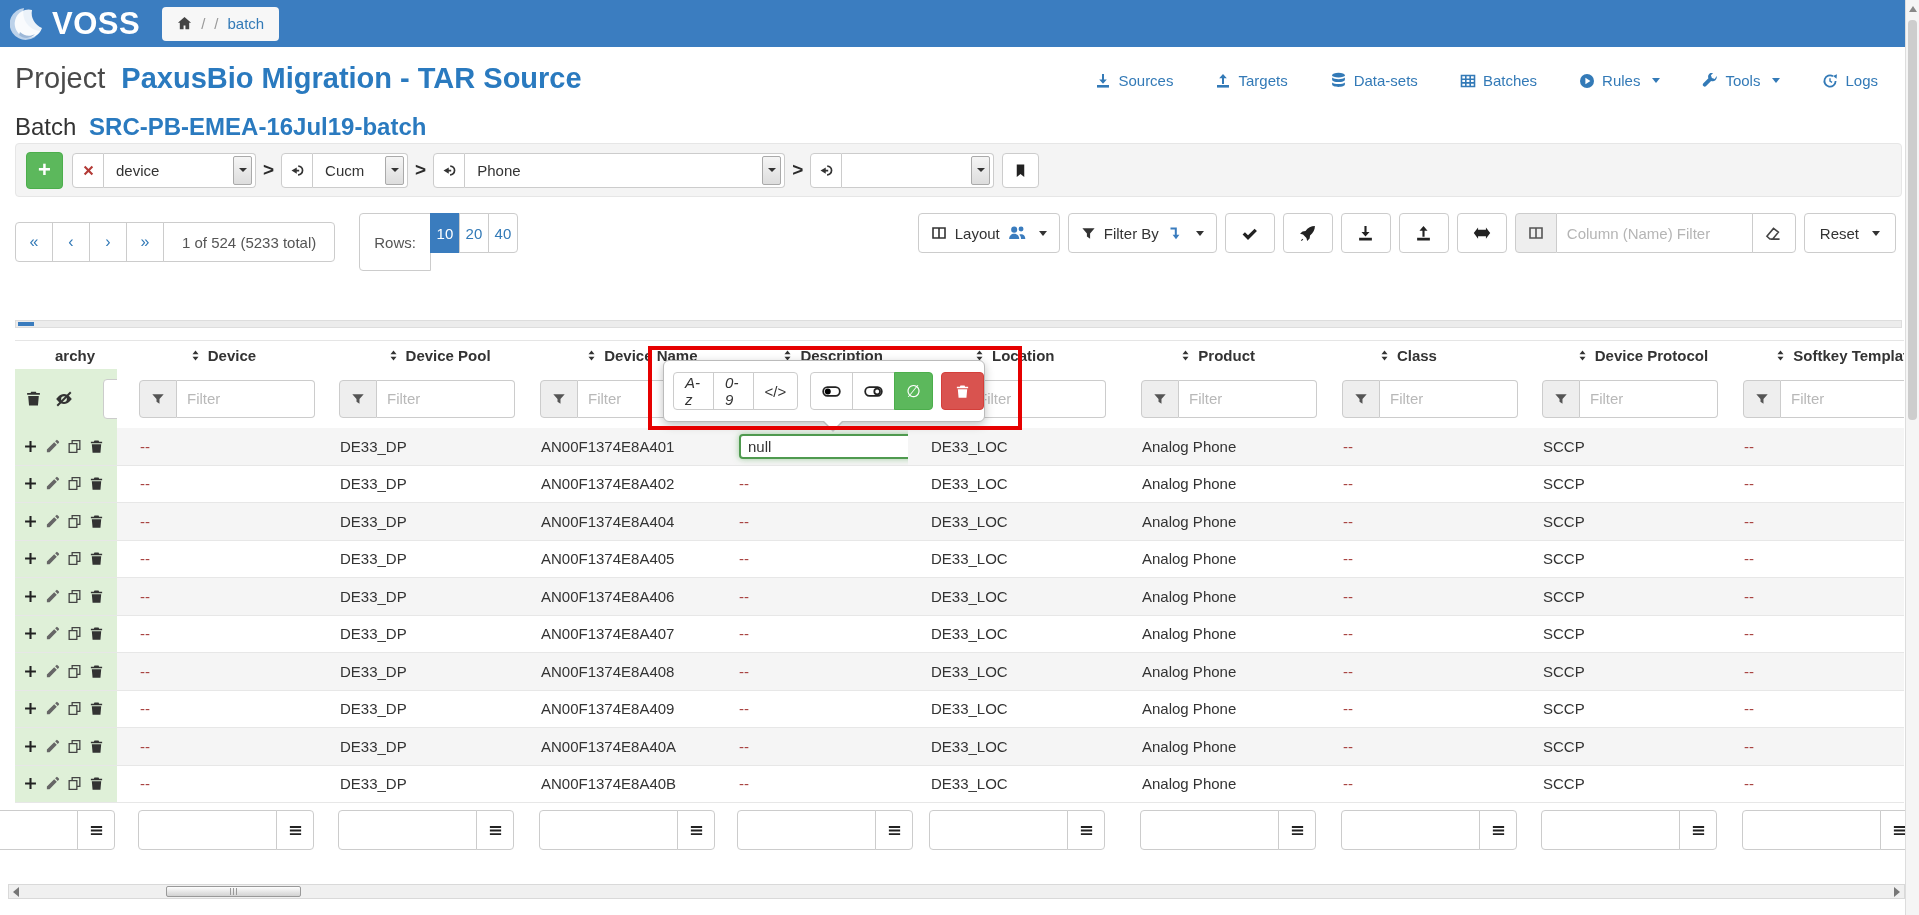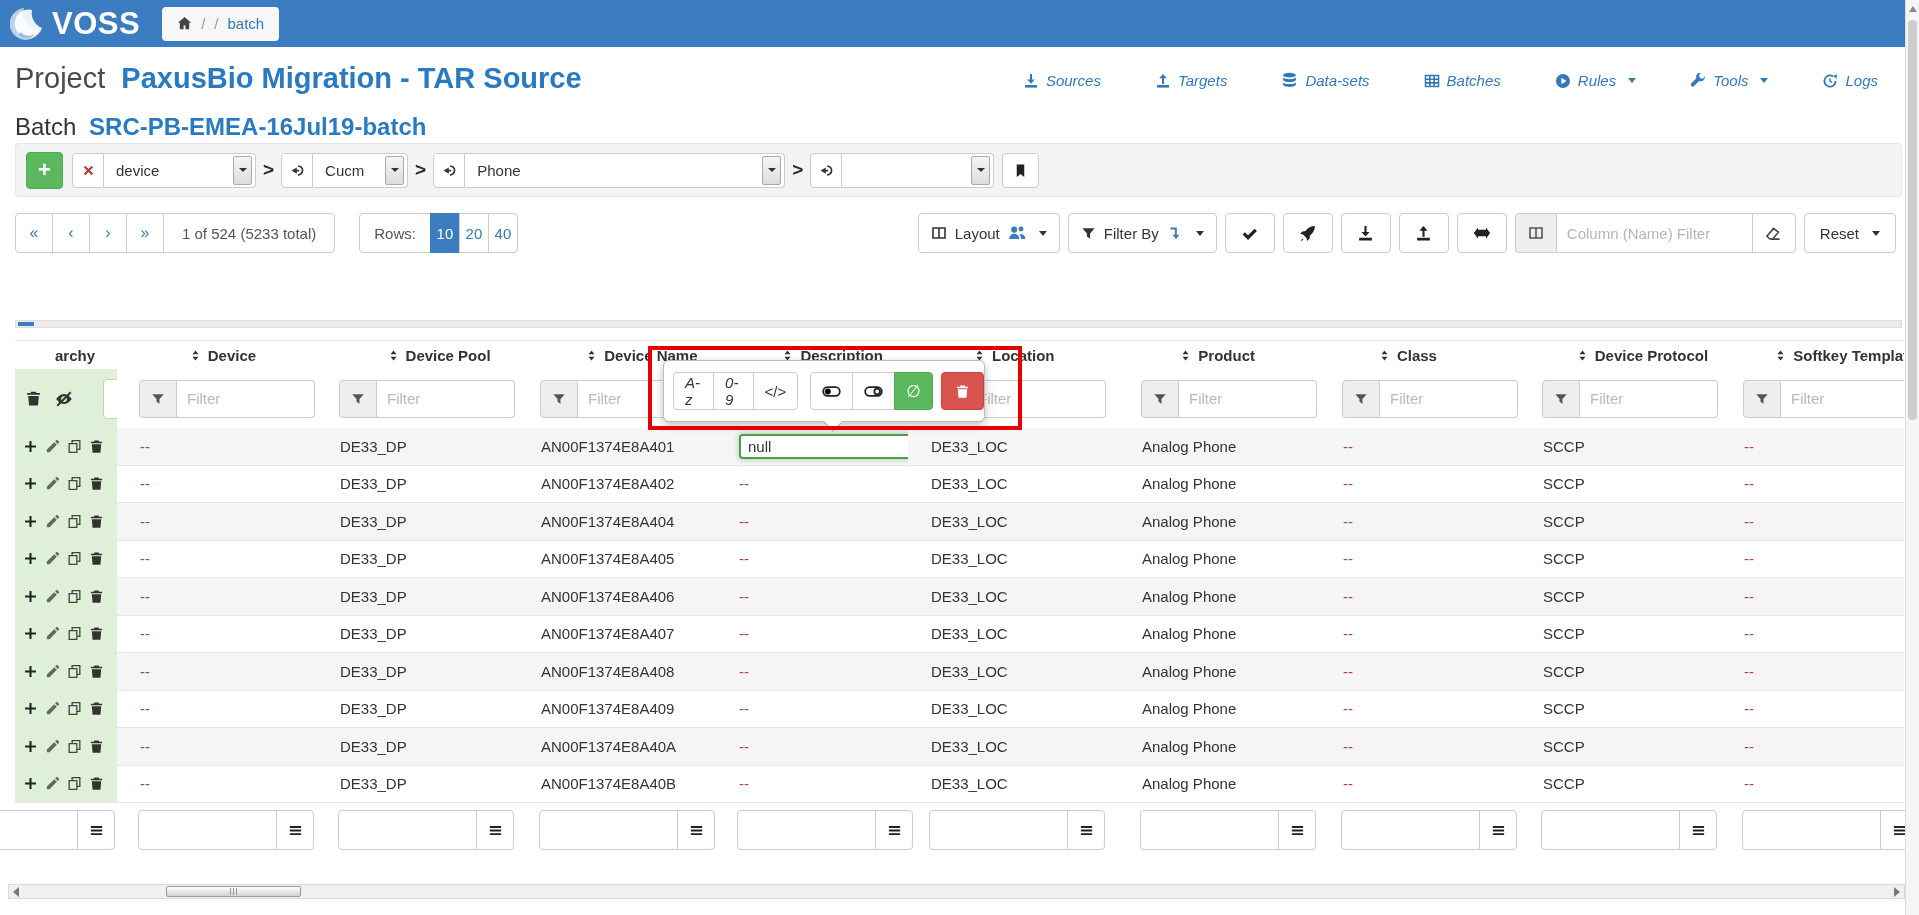--- a/index.html
+++ b/index.html
@@ -19,22 +19,22 @@
   .nav-right{margin-left:auto;margin-right:19px;display:flex;gap:36px;align-items:center;
              color:#fff;font-size:16px;}
   .nav-item{display:flex;align-items:center;gap:8px;cursor:pointer;white-space:nowrap;}
   .caret{display:inline-block;width:0;height:0;border-left:4px solid transparent;
          border-right:4px solid transparent;border-top:5px solid currentColor;margin-left:5px;}
 
   
   .page-head{position:absolute;left:15px;top:62px;font-size:29px;}
   .page-head .pfx{color:#4a4a4a;}
   .page-head .pname{color:#2a7abf;font-weight:bold;margin-left:8px;}
-  .head-nav{position:absolute;top:72px;right:41px;display:flex;gap:54px;align-items:center;
-            color:#337ab7;font-size:15px;font-style:italic;}
+  .head-nav{position:absolute;top:72px;right:41px;display:flex;gap:42px;align-items:center;
+            color:#337ab7;font-size:15px;}
   .head-nav .nav-item{gap:7px;}
   .batch-line{position:absolute;left:15px;top:113px;font-size:24px;color:#333;}
   .batch-line .bname{color:#2a7abf;font-weight:bold;margin-left:6px;}
 
   
   .builder{position:absolute;left:15px;top:143px;width:1887px;height:54px;background:#f4f4f4;
            border:1px solid #e6e6e6;border-radius:4px;display:flex;align-items:center;padding-left:10px;box-sizing:border-box;}
   .btn{background:#fff;border:1px solid #ccc;border-radius:4px;display:flex;align-items:center;
        justify-content:center;color:#333;cursor:pointer;box-sizing:border-box;}
   .btn-green{width:35px;height:35px;background:#5cb85c;border:1px solid #4cae4c;border-radius:4px;
@@ -53,21 +53,21 @@
   
   .toolbar{position:absolute;left:15px;top:213px;width:1889px;height:40px;}
   .tleft{position:absolute;left:0;top:0;display:flex;}
   .joined > *{margin-left:-1px;border-radius:0;}
   .joined > *:first-child{margin-left:0;border-radius:4px 0 0 4px;}
   .joined > *:last-child{border-radius:0 4px 4px 0;}
   .pgbtn{width:38px;height:40px;font-size:16px;color:#337ab7;}
   .pgstatus{height:40px;padding:0 18px;display:flex;align-items:center;font-size:15px;color:#555;
             background:#fff;border:1px solid #ccc;box-sizing:border-box;}
   .rows-grp{margin-left:24px;display:flex;}
-  .rowlbl{height:40px;padding:0 14px;color:#555;font-size:15px;display:flex;align-items:center;
+  .rowlbl{height:58px;padding:0 14px;color:#555;font-size:15px;display:flex;align-items:center;
           background:#fff;border:1px solid #ccc;box-sizing:border-box;}
   .rowopt{width:30px;height:40px;font-size:15px;color:#337ab7;}
   .rowopt.active{background:#3a7cbe;border-color:#3a7cbe;color:#fff;}
   .tright{position:absolute;right:8px;top:0;display:flex;gap:8px;align-items:center;}
   .tbtn{height:40px;padding:0 12px;font-size:15px;gap:8px;display:flex;align-items:center;}
   .sqbtn{width:50px;height:40px;}
   .cinp-grp{display:flex;}
   .cinp-addon{width:42px;height:40px;background:#eee;border:1px solid #ccc;border-radius:4px 0 0 4px;
               display:flex;align-items:center;justify-content:center;box-sizing:border-box;}
   .cinp{width:196px;height:40px;border:1px solid #ccc;border-left:none;padding:0 10px;font-size:15px;

